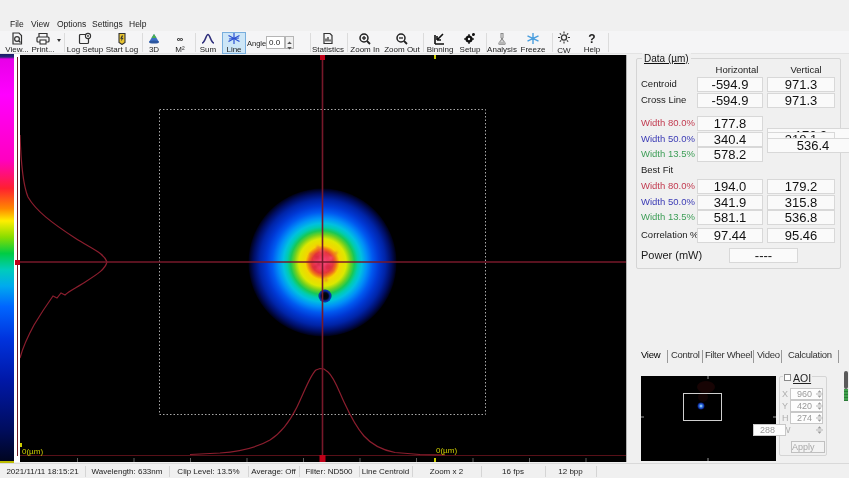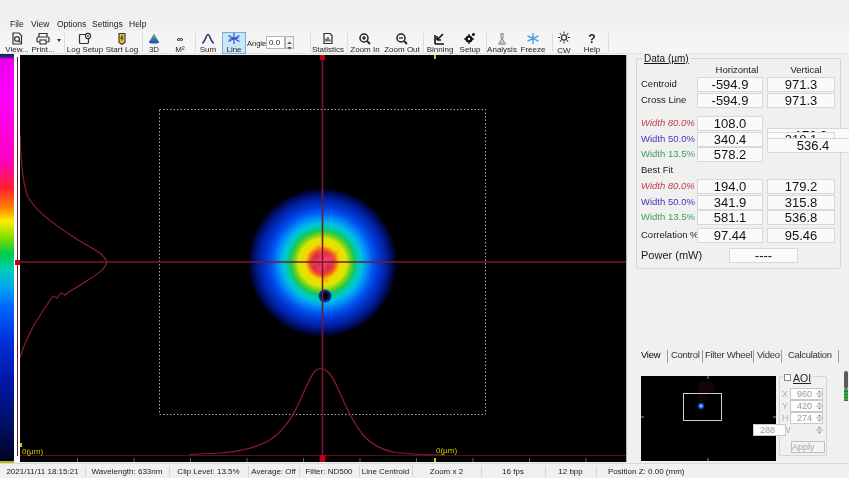--- a/index.html
+++ b/index.html
@@ -21,21 +21,21 @@
 .tsep { position:absolute; top:2px; width:1px; height:19px; background:#dcdcdc; }
 
 #statusbar { position:absolute; left:0; top:463px; width:849px; height:15px; background:#f0f0f0; border-top:1px solid #d9d9d9; }
 .scell { position:absolute; top:0; height:15px; font-size:8px; color:#222; text-align:center; line-height:15px; white-space:nowrap; }
 .ssep { position:absolute; top:2px; width:1px; height:11px; background:#d5d5d5; }
 
 .gbox { position:absolute; border:1px solid #d5d5d5; border-radius:2px; }
 .glabel { position:absolute; background:#f0f0f0; padding:0 2px;text-decoration:underline; }
 .dlabel { position:absolute; font-size:9.5px; color:#1a1a1a; white-space:nowrap; }
 .dval { position:absolute; width:66px; height:15px; background:#fafafa; border:1px solid #d8d8d8; font-size:13px; color:#111; text-align:center; line-height:14px; }
-.red { color:#c23b50;font-style:italic; } .blue { color:#3b3bb5; } .green { color:#3d9e57; }
+.red { color:#c23b50; } .blue { color:#3b3bb5; } .green { color:#3d9e57; }
 
 .tab { position:absolute; top:349px; font-size:9.5px; color:#333; letter-spacing:-0.3px; }
 .tabsep { position:absolute; top:350px; width:1px; height:13px; background:#999; }
 
 .aoilbl { position:absolute; font-size:9px; color:#b0b0b0; }
 .aoibox { position:absolute; width:33px; height:12px; background:#fdfdfd; border:1px solid #c8c8c8; font-size:9px; color:#9a9a9a; text-align:right; line-height:11px; padding-right:10px; }
 </style>
 </head>
 <body>
 <div id="win">
@@ -334,21 +334,21 @@
 
 <div class="dlabel" style="left:641px;top:78px">Centroid</div>
 <div class="dval" style="left:697px;top:77px">-594.9</div>
 <div class="dval" style="left:767px;top:77px;width:68px">971.3</div>
 
 <div class="dlabel" style="left:641px;top:94px">Cross Line</div>
 <div class="dval" style="left:697px;top:93px">-594.9</div>
 <div class="dval" style="left:767px;top:93px;width:68px">971.3</div>
 
 <div class="dlabel red" style="left:641px;top:117px">Width 80.0%</div>
-<div class="dval" style="left:697px;top:116px">108.0</div>
+<div class="dval" style="left:697px;top:116px">177.8</div>
 <div class="dval" style="left:767px;top:128px;width:88px">176.9</div>
 
 <div class="dlabel blue" style="left:641px;top:133px">Width 50.0%</div>
 <div class="dval" style="left:697px;top:132px">340.4</div>
 <div class="dval" style="left:767px;top:132px;width:68px">318.1</div>
 
 <div class="dlabel green" style="left:641px;top:148px">Width 13.5%</div>
 <div class="dval" style="left:697px;top:147px">578.2</div>
 <div class="dval" style="left:767px;top:138px;width:92px">536.4</div>
 
@@ -446,16 +446,15 @@
   <div class="scell" style="left:299px;width:60px">Filter: ND500</div>
   <div class="ssep" style="left:359px"></div>
   <div class="scell" style="left:359px;width:53px">Line Centroid</div>
   <div class="ssep" style="left:412px"></div>
   <div class="scell" style="left:412px;width:69px">Zoom x 2</div>
   <div class="ssep" style="left:481px"></div>
   <div class="scell" style="left:481px;width:64px">16 fps</div>
   <div class="ssep" style="left:545px"></div>
   <div class="scell" style="left:545px;width:51px">12 bpp</div>
   <div class="ssep" style="left:596px"></div>
-  <div class="scell" style="left:596px;width:120px;text-align:left;padding-left:12px">Position Z: 0.00 (mm)</div>
 </div>
 
 </div>
 
 </body></html>

